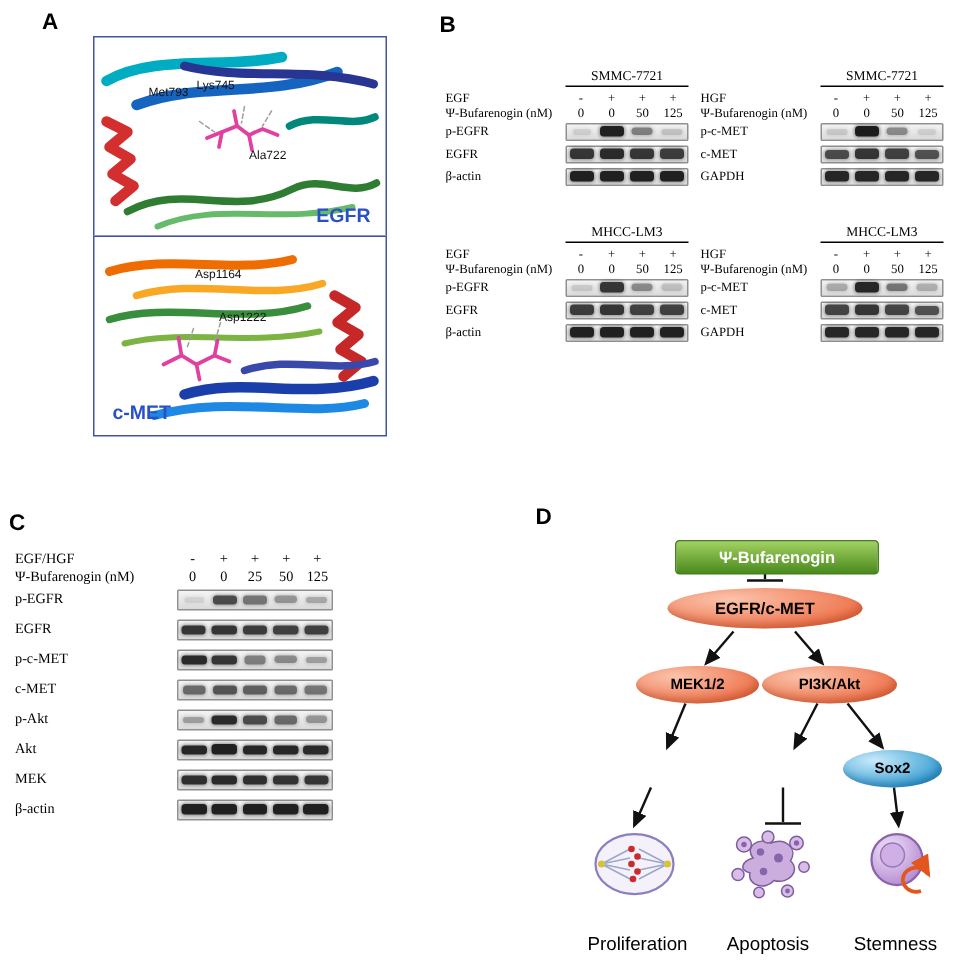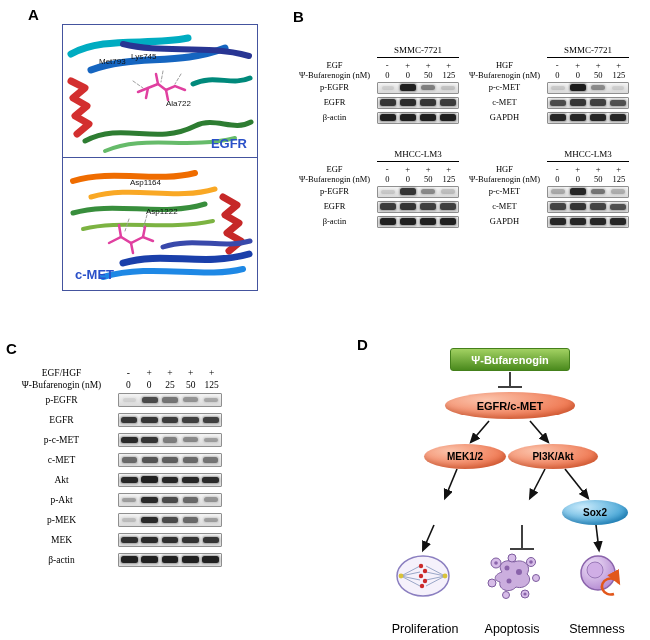--- a/index.html
+++ b/index.html
@@ -18,21 +18,21 @@
   .struct-name { position:absolute; font-size:13px; font-weight:bold; color:#2a50c8; }
 
   
   .blot { position:absolute; line-height:1.1;font-family:Liberation Serif, serif; }
   .blot-b { font-size:8.5px; --labelw:80px; --lanew:82px; }
   .blot-c { font-size:9.5px; --labelw:108px; --lanew:104px; }
   .b-row { display:flex; align-items:center; margin-bottom:3px; }
   .blot-b .b-head { margin-bottom:1px; }
   .blot-c .b-row { margin-bottom:6px; }
   .blot-c .b-head { margin-bottom:2px; }
-  .b-label { width:var(--labelw); text-align:center; padding-right:5px; white-space:nowrap; }
+  .b-label { width:var(--labelw); text-align:left; padding-right:5px; white-space:nowrap; }
   .b-lanes { display:flex; width:var(--lanew); }
   .b-lanes .lane { flex:1; text-align:center; }
   .b-title { display:block; width:var(--lanew); text-align:center; border-bottom:1px solid #000; padding-bottom:1px; font-size:9px; }
   .b-title-row { margin-bottom:3px; }
   .bandbox { border:1px solid #8f8f8f; background:linear-gradient(180deg,#f4f4f4,#dadada); height:12px; align-items:center; border-radius:1px; }
   .blot-c .bandbox { height:14px; }
   .bandlane { display:flex; justify-content:center; align-items:center; height:100%; }
   .band { display:block; background:#161616; border-radius:2.5px; box-shadow:0 0 2px 1px rgba(25,25,25,.38); }
 
   
@@ -501,76 +501,56 @@
           </div>
           <div class="lane bandlane">
             <span class="band" style="opacity: 0.6; width: 75.2%; height: 5.6px;"></span>
           </div>
           <div class="lane bandlane">
             <span class="band" style="opacity: 0.55; width: 74.1%; height: 5.4px;"></span>
           </div>
         </div>
       </div>
       <div class="b-row">
+        <span class="b-label">p-Akt</span>
+        <div class="b-lanes bandbox">
+          <div class="lane bandlane">
+            <span class="band" style="opacity: 0.35; width: 69.7%; height: 4.7px;"></span>
+          </div>
+          <div class="lane bandlane">
+            <span class="band" style="opacity: 0.9; width: 81.8%; height: 6.7px;"></span>
+          </div>
+          <div class="lane bandlane">
+            <span class="band" style="opacity: 0.75; width: 78.5%; height: 6.1px;"></span>
+          </div>
+          <div class="lane bandlane">
+            <span class="band" style="opacity: 0.6; width: 75.2%; height: 5.6px;"></span>
+          </div>
+          <div class="lane bandlane">
+            <span class="band" style="opacity: 0.4; width: 70.8%; height: 4.9px;"></span>
+          </div>
+        </div>
+      </div>
+      <div class="b-row">
         <span class="b-label">Akt</span>
         <div class="b-lanes bandbox">
           <div class="lane bandlane">
             <span class="band" style="opacity: 0.92; width: 82.24%; height: 6.7px;"></span>
           </div>
           <div class="lane bandlane">
             <span class="band" style="opacity: 0.95; width: 82.9%; height: 6.8px;"></span>
           </div>
           <div class="lane bandlane">
             <span class="band" style="opacity: 0.92; width: 82.24%; height: 6.7px;"></span>
           </div>
           <div class="lane bandlane">
             <span class="band" style="opacity: 0.92; width: 82.24%; height: 6.7px;"></span>
           </div>
           <div class="lane bandlane">
             <span class="band" style="opacity: 0.9; width: 81.8%; height: 6.7px;"></span>
-          </div>
-        </div>
-      </div>
-      <div class="b-row">
-        <span class="b-label">p-Akt</span>
-        <div class="b-lanes bandbox">
-          <div class="lane bandlane">
-            <span class="band" style="opacity: 0.35; width: 69.7%; height: 4.7px;"></span>
-          </div>
-          <div class="lane bandlane">
-            <span class="band" style="opacity: 0.9; width: 81.8%; height: 6.7px;"></span>
-          </div>
-          <div class="lane bandlane">
-            <span class="band" style="opacity: 0.75; width: 78.5%; height: 6.1px;"></span>
-          </div>
-          <div class="lane bandlane">
-            <span class="band" style="opacity: 0.6; width: 75.2%; height: 5.6px;"></span>
-          </div>
-          <div class="lane bandlane">
-            <span class="band" style="opacity: 0.4; width: 70.8%; height: 4.9px;"></span>
-          </div>
-        </div>
-      </div>
-      <div class="b-row">
-        <span class="b-label">p-MEK</span>
-        <div class="b-lanes bandbox">
-          <div class="lane bandlane">
-            <span class="band" style="opacity: 0.2; width: 66.4%; height: 4.2px;"></span>
-          </div>
-          <div class="lane bandlane">
-            <span class="band" style="opacity: 0.9; width: 81.8%; height: 6.7px;"></span>
-          </div>
-          <div class="lane bandlane">
-            <span class="band" style="opacity: 0.75; width: 78.5%; height: 6.1px;"></span>
-          </div>
-          <div class="lane bandlane">
-            <span class="band" style="opacity: 0.6; width: 75.2%; height: 5.6px;"></span>
-          </div>
-          <div class="lane bandlane">
-            <span class="band" style="opacity: 0.35; width: 69.7%; height: 4.7px;"></span>
           </div>
         </div>
       </div>
       <div class="b-row">
         <span class="b-label">MEK</span>
         <div class="b-lanes bandbox">
           <div class="lane bandlane">
             <span class="band" style="opacity: 0.88; width: 81.36%; height: 6.6px;"></span>
           </div>
           <div class="lane bandlane">
@@ -626,21 +606,21 @@
         <path d="M107,129 L95,158" marker-end="url(#ah)"></path>
         <path d="M195,129 L180,158" marker-end="url(#ah)"></path>
         <path d="M215,129 L238,158" marker-end="url(#ah)"></path>
         <path d="M84,185 L73,210" marker-end="url(#ah)"></path>
         <path d="M172,185 L172,208"></path>
         <path d="M160,209 L184,209"></path>
         <path d="M246,185 L249,210" marker-end="url(#ah)"></path>
       </g>
     </svg>
 
-    <div class="node drugbox" style="left:100px; top:8px; width:120px; height:23px;">Ψ-Bufarenogin</div>
+    <div class="node drugbox" style="left:100px; top:20px; width:136px; height:23px;">Ψ-Bufarenogin</div>
     <div class="node ellipse salmon" style="left:95px; top:52px; width:130px; height:27px; font-size:11px;">EGFR/c-MET</div>
     <div class="node ellipse salmon" style="left:74px; top:104px; width:82px; height:25px;">MEK1/2</div>
     <div class="node ellipse salmon" style="left:158px; top:104px; width:90px; height:25px;">PI3K/Akt</div>
     <div class="node ellipse bluenode" style="left:212px; top:160px; width:66px; height:25px;">Sox2</div>
 
     <svg class="outcome-img" style="left:44px; top:212px;" width="58" height="48" viewBox="0 0 58 48">
       <ellipse cx="29" cy="24" rx="26" ry="20" fill="#f5f1fb" stroke="#8b7fc0" stroke-width="1.5"></ellipse>
       <g stroke="#9aa7c8" stroke-width="1">
         <path d="M7,24 L26,14 M7,24 L26,20 M7,24 L26,28 M7,24 L26,34"></path>
         <path d="M51,24 L32,14 M51,24 L32,20 M51,24 L32,28 M51,24 L32,34"></path>

